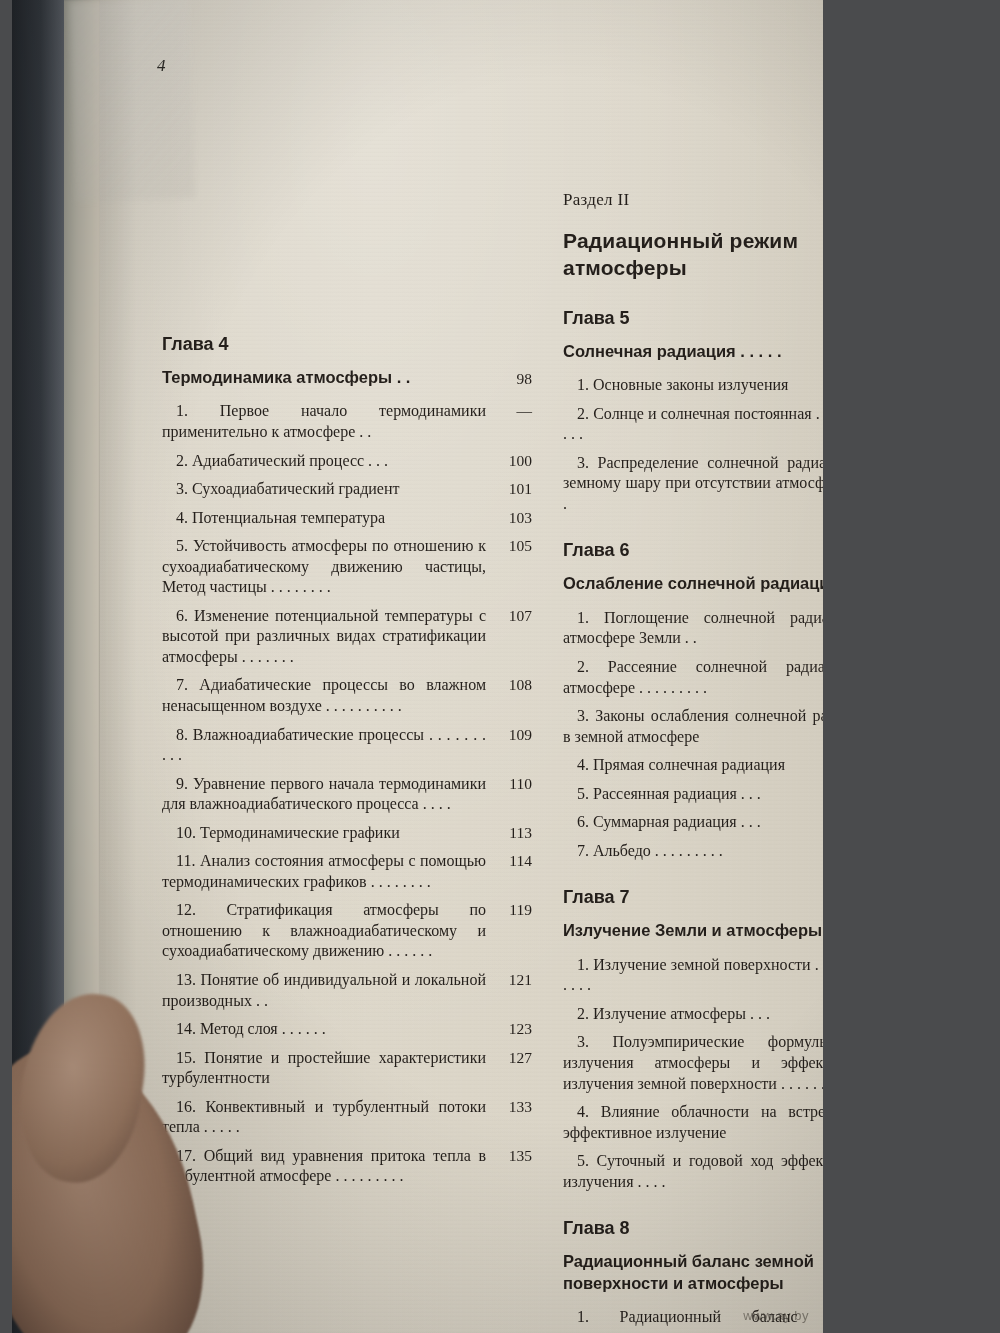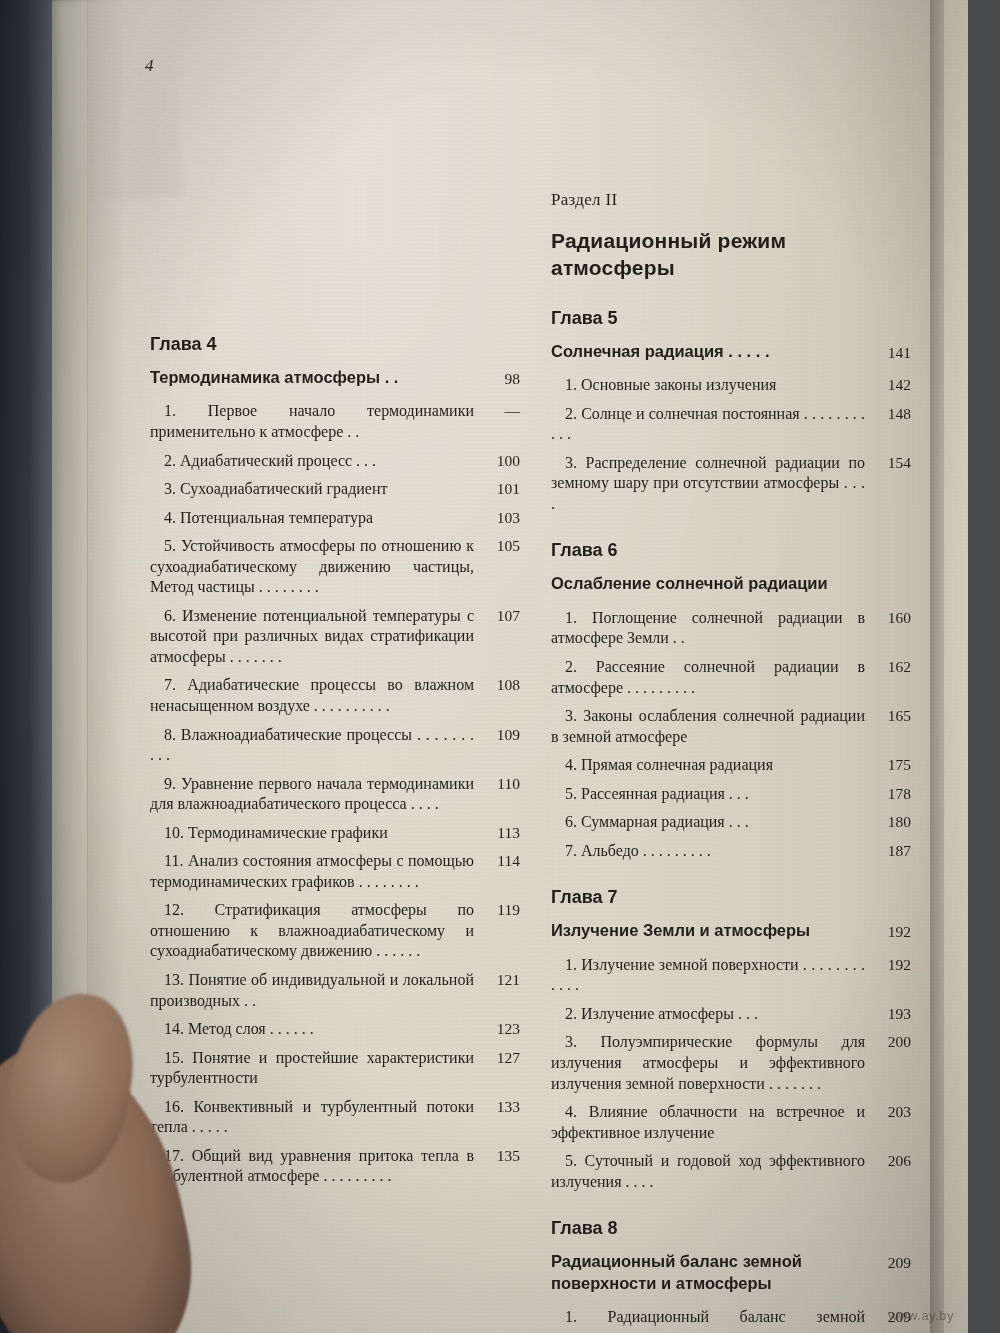--- a/index.html
+++ b/index.html
@@ -2,21 +2,21 @@
 <html><head>
 <meta charset="utf-8">
 <style>
   html,body{margin:0;padding:0;}
   body{
     width:1000px;height:1333px;overflow:hidden;
     background:#4a4b4d;
     font-family:"Liberation Serif", serif;
   }
   #photo{
-    position:absolute;left:0;top:0;width:968px;height:1333px;
+    position:absolute;left:12px;top:0;width:811px;height:1333px;
     background:
       radial-gradient(ellipse at 18% 50%, rgba(0,0,0,0.35) 0%, rgba(0,0,0,0) 45%),
       linear-gradient(90deg,#2f3338 0%, #3c4046 3%, #6b6d6a 5%, #8a8a84 7%, #cfc9bb 12%, #d8d2c4 40%, #d6cfc0 70%, #cdc5b6 88%, #b9b0a1 93%, #8e8779 96%, #5f5a51 100%);
       overflow:hidden;
   }
   
   #leftedge{
     position:absolute;left:0;top:0;width:52px;height:1333px;
     background:linear-gradient(90deg,#24282d 0%,#353a40 55%,#5c6168 100%);
   }

